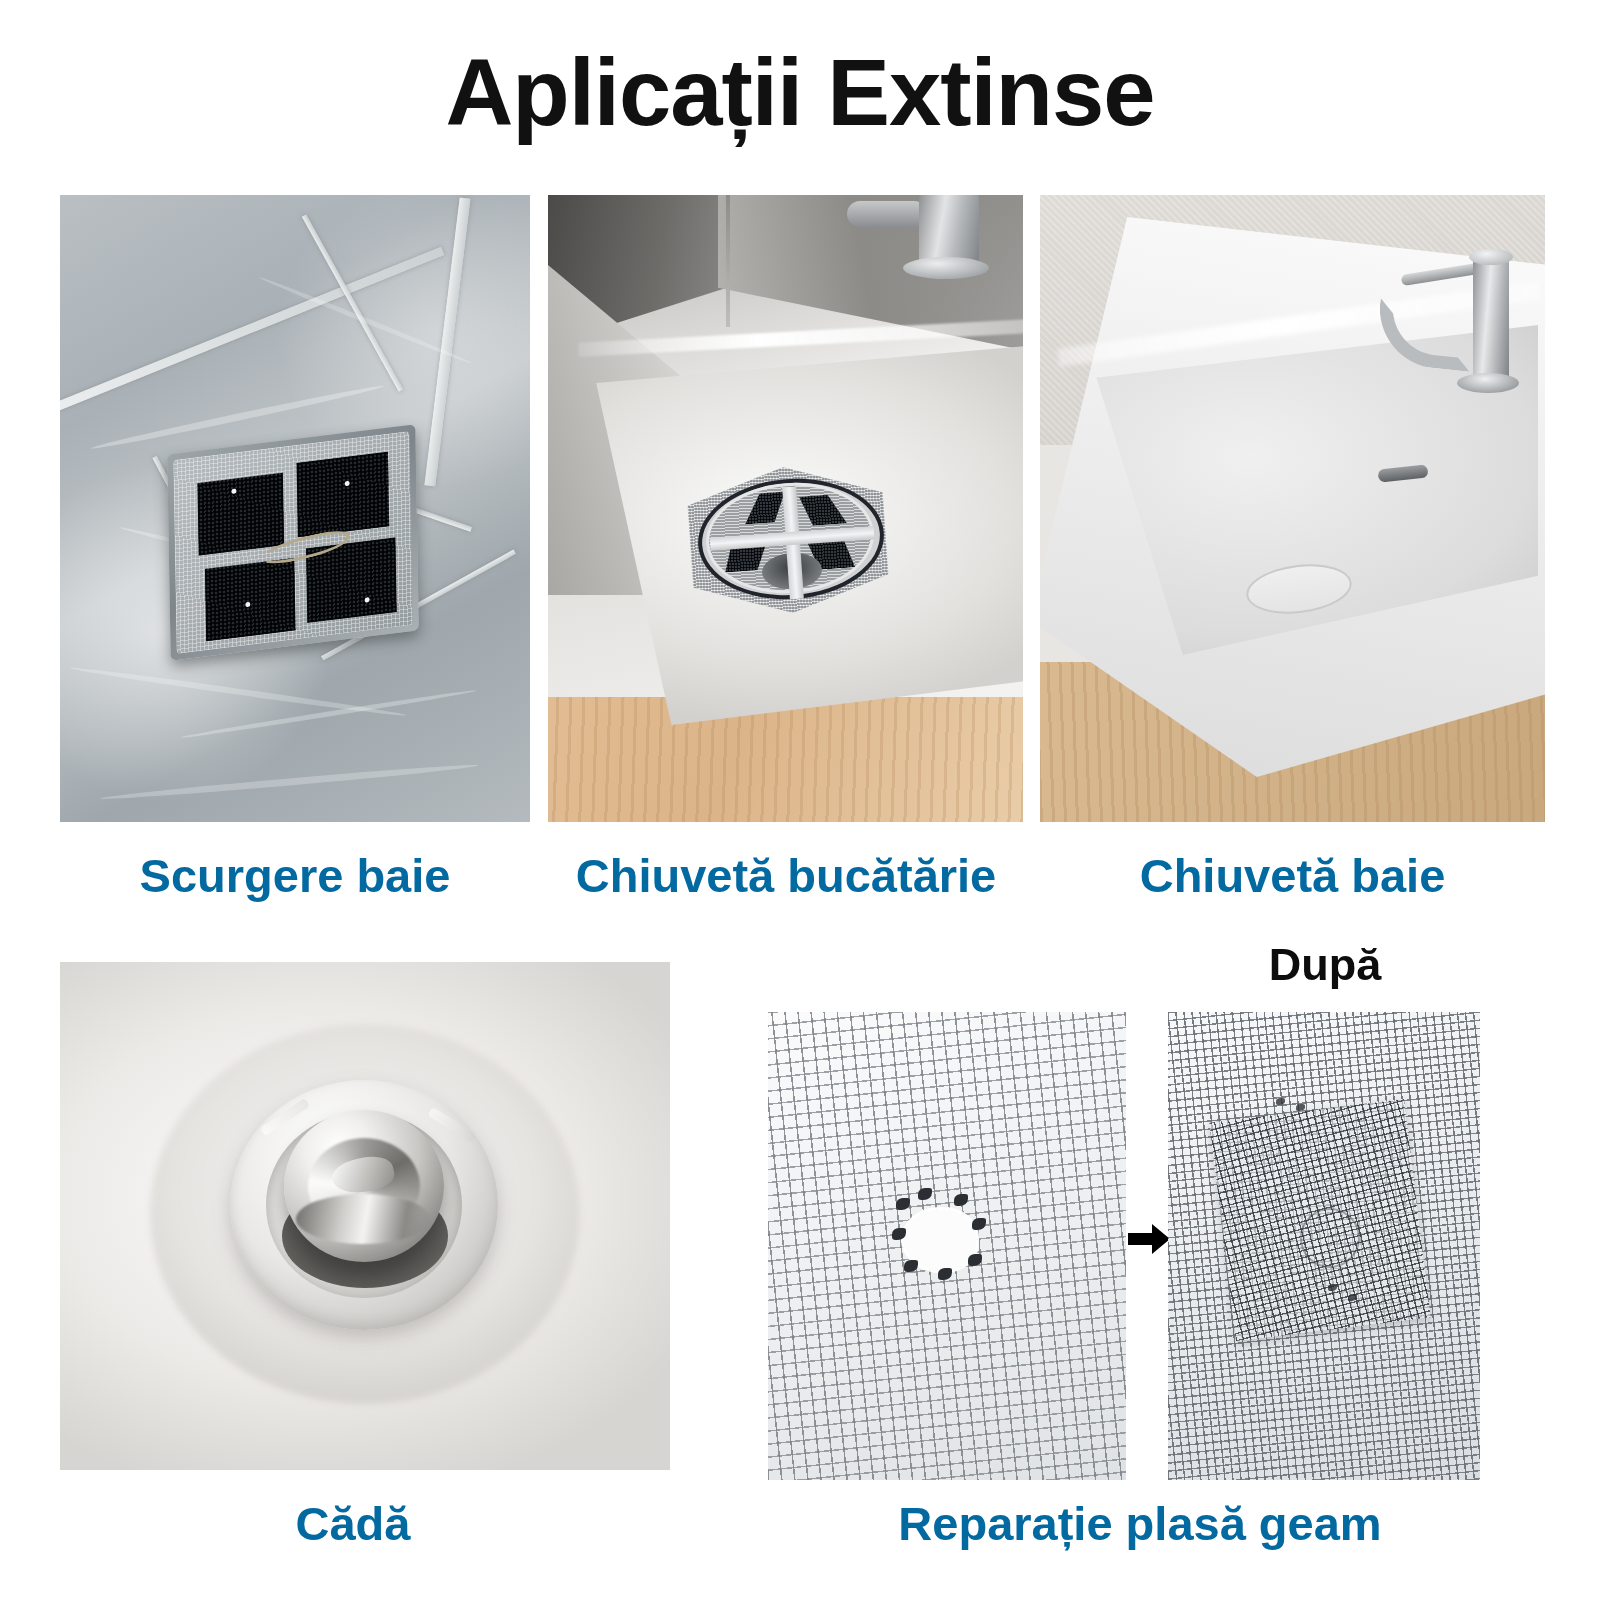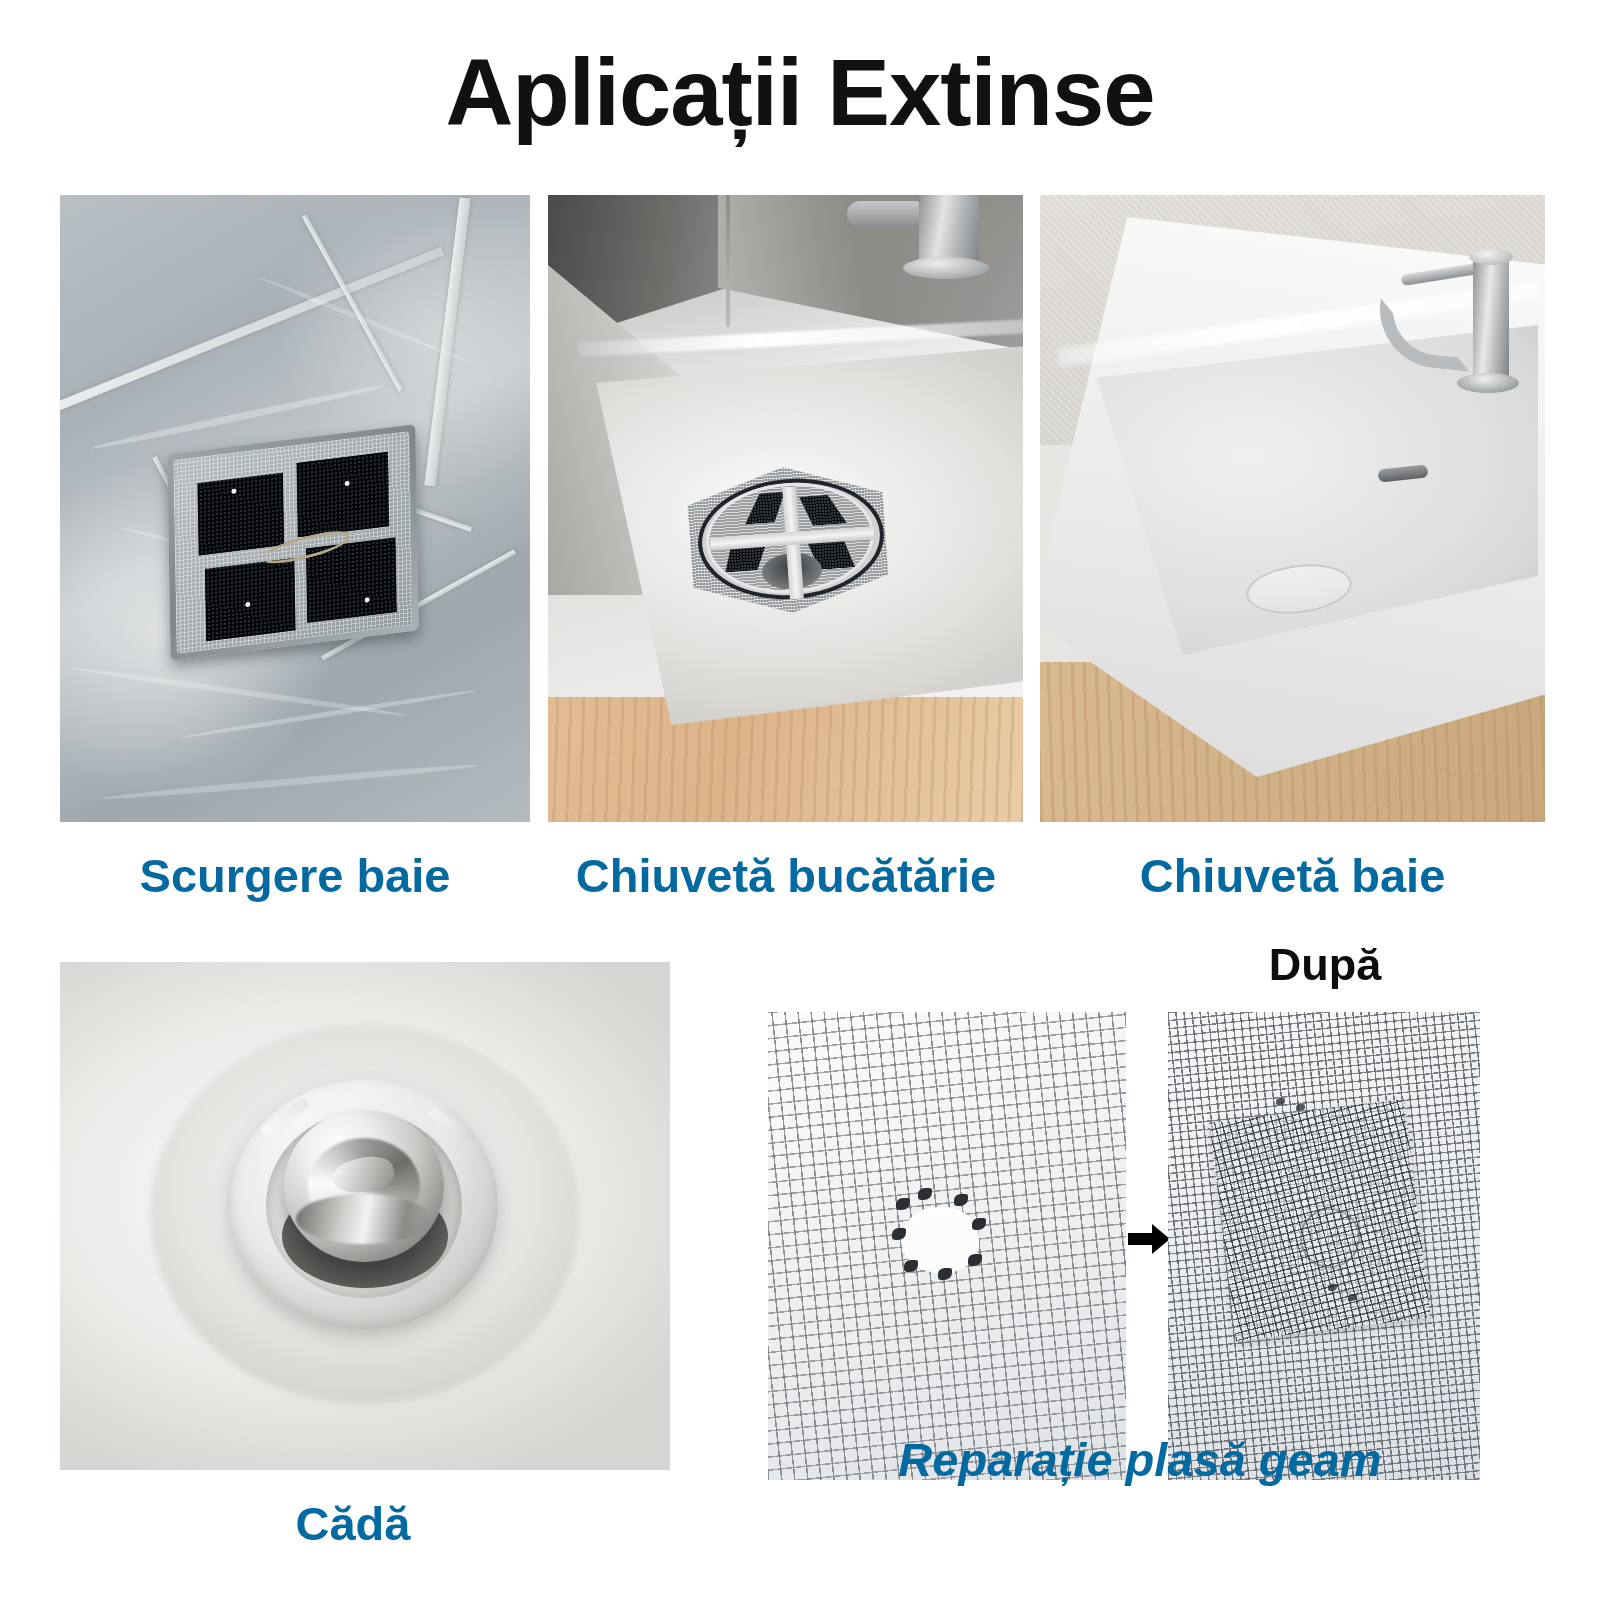--- a/index.html
+++ b/index.html
@@ -574,15 +574,15 @@
     <div class="patch"></div>
     <div class="patch-scar"></div>
     <div class="speck-d" style="left:108px; top:86px;"></div>
     <div class="speck-d" style="left:128px; top:92px;"></div>
     <div class="speck-d" style="left:160px; top:272px;"></div>
     <div class="speck-d" style="left:180px; top:282px;"></div>
   </div>
 
   <div class="caption" style="left:48px; top:1500px; width:610px;">Cădă</div>
 
-  <div class="caption" style="left:740px; top:1436px; width:800px;font-style:italic;">Reparație plasă geam</div>
+  <div class="caption" style="left:740px; top:1500px; width:800px;">Reparație plasă geam</div>
 
 </div>
 
 </body></html>

